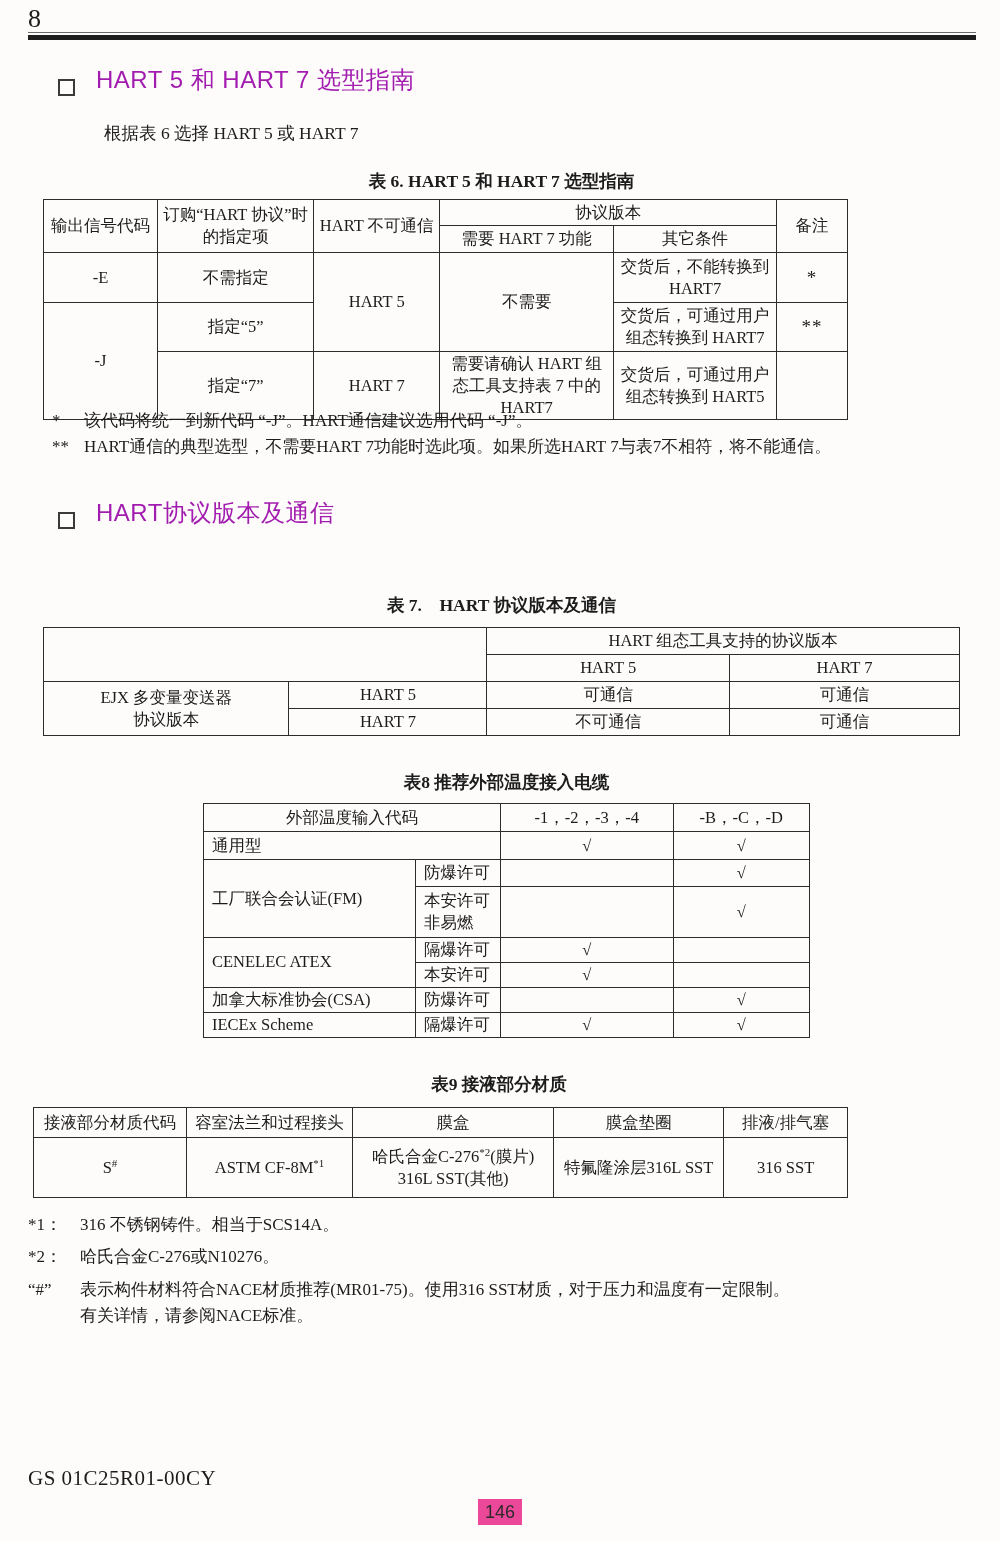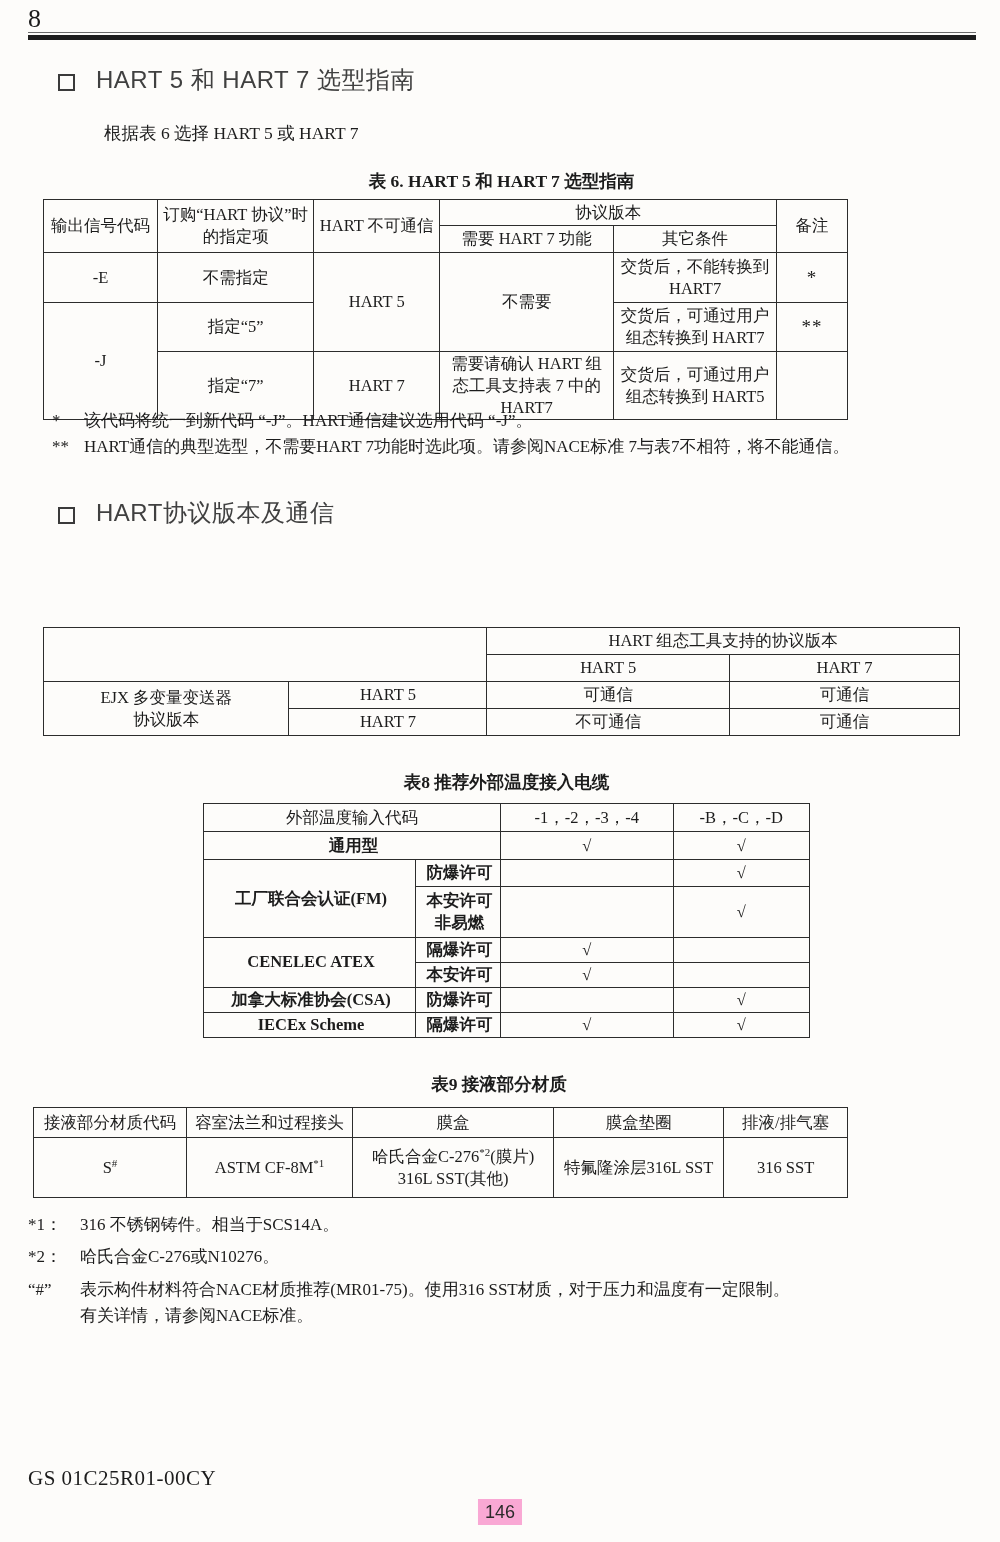--- a/index.html
+++ b/index.html
@@ -17,25 +17,25 @@
   .abs { position: absolute; }
 
   
   .top-num { font-size: 26px; }
   .rule-thin { height: 1px; background: #6a6a6a; }
   .rule-thick { height: 5px; background: #1d1d1d; }
 
   
   .sec-head {
     display: flex;
-    align-items: center;
+    align-items: flex-end;
     font-family: "Liberation Sans", "DejaVu Sans", sans-serif;
     font-size: 24px;
     letter-spacing: 0.5px;
-    color: #404040;
+    color: #a21caf;
   }
   .sq {
     display: inline-block;
     width: 17px; height: 17px;
     border: 2px solid #3a3a3a;
     margin-right: 21px;
     margin-top: 5px;
     flex: 0 0 auto;
   }
   .body-text { font-size: 17.5px; }
@@ -45,35 +45,35 @@
   table { border-collapse: collapse; table-layout: fixed; width: 100%; }
   td {
     border: 1.6px solid #2c2c2c;
     text-align: center;
     vertical-align: middle;
     padding: 1px 5px;
     font-size: 16.5px;
     line-height: 1.32;
     overflow: hidden;
   }
-  .tl { text-align: center; padding-left: 8px; font-weight: bold; }
+  .tl { text-align: left; padding-left: 8px; }
   .pre { white-space: pre-line; }
   .big-star { font-size: 19px; letter-spacing: 1px; }
   sup { font-size: 11px; line-height: 0; }
 
   
   .fn-row { display: flex; align-items: flex-start; font-size: 17px; line-height: 1.55; }
   .fn-marker { flex: 0 0 auto; }
   .fn6 .fn-marker { width: 32px; }
   .fn9 .fn-marker { width: 52px; }
   .fn-text { flex: 1 1 auto; }
 
   .doc-code { font-size: 21px; letter-spacing: 0.5px; }
   .page-num-box {
-    background: #f9a8d4;
+    background: #ec4899;
     font-family: "Liberation Sans", "DejaVu Sans", sans-serif;
     font-size: 18px;
     padding: 3px 7px;
     color: #2a2a2a;
   }
 </style>
 </head>
 <body>
 
 <div class="page">
@@ -138,29 +138,30 @@
       </table>
   </div>
 
   <div class="abs fn6" style="left:52px; top:408px; width:930px;">
     <div class="fn-row">
       <span class="fn-marker">*</span>
       <span class="fn-text">该代码将统一到新代码 “-J”。HART通信建议选用代码 “-J”。</span>
     </div>
     <div class="fn-row">
       <span class="fn-marker">**</span>
-      <span class="fn-text">HART通信的典型选型，不需要HART 7功能时选此项。请参阅NACE标准 7与表7不相符，将不能通信。</span>
+      <span class="fn-text">HART通信的典型选型，不需要HART 7功能时选此项。如果所选HART 7与表7不相符，将不能通信。</span>
     </div>
   </div>
 
   <div class="abs sec-head" style="left:58px; top:497px;">
     <span class="sq"></span>
     <span>HART协议版本及通信</span>
   </div>
 
+  <div class="abs caption" style="left:43px; top:593px; width:917px;">表 7.　HART 协议版本及通信</div>
 
   <div class="abs" style="left:43px; top:627px; width:917px;">
     <table>
       <colgroup>
         <col style="width:26.8%">
           <col style="width:21.6%">
           <col style="width:26.5%">
           <col style="width:25.1%">
       </colgroup>
       <tbody>

